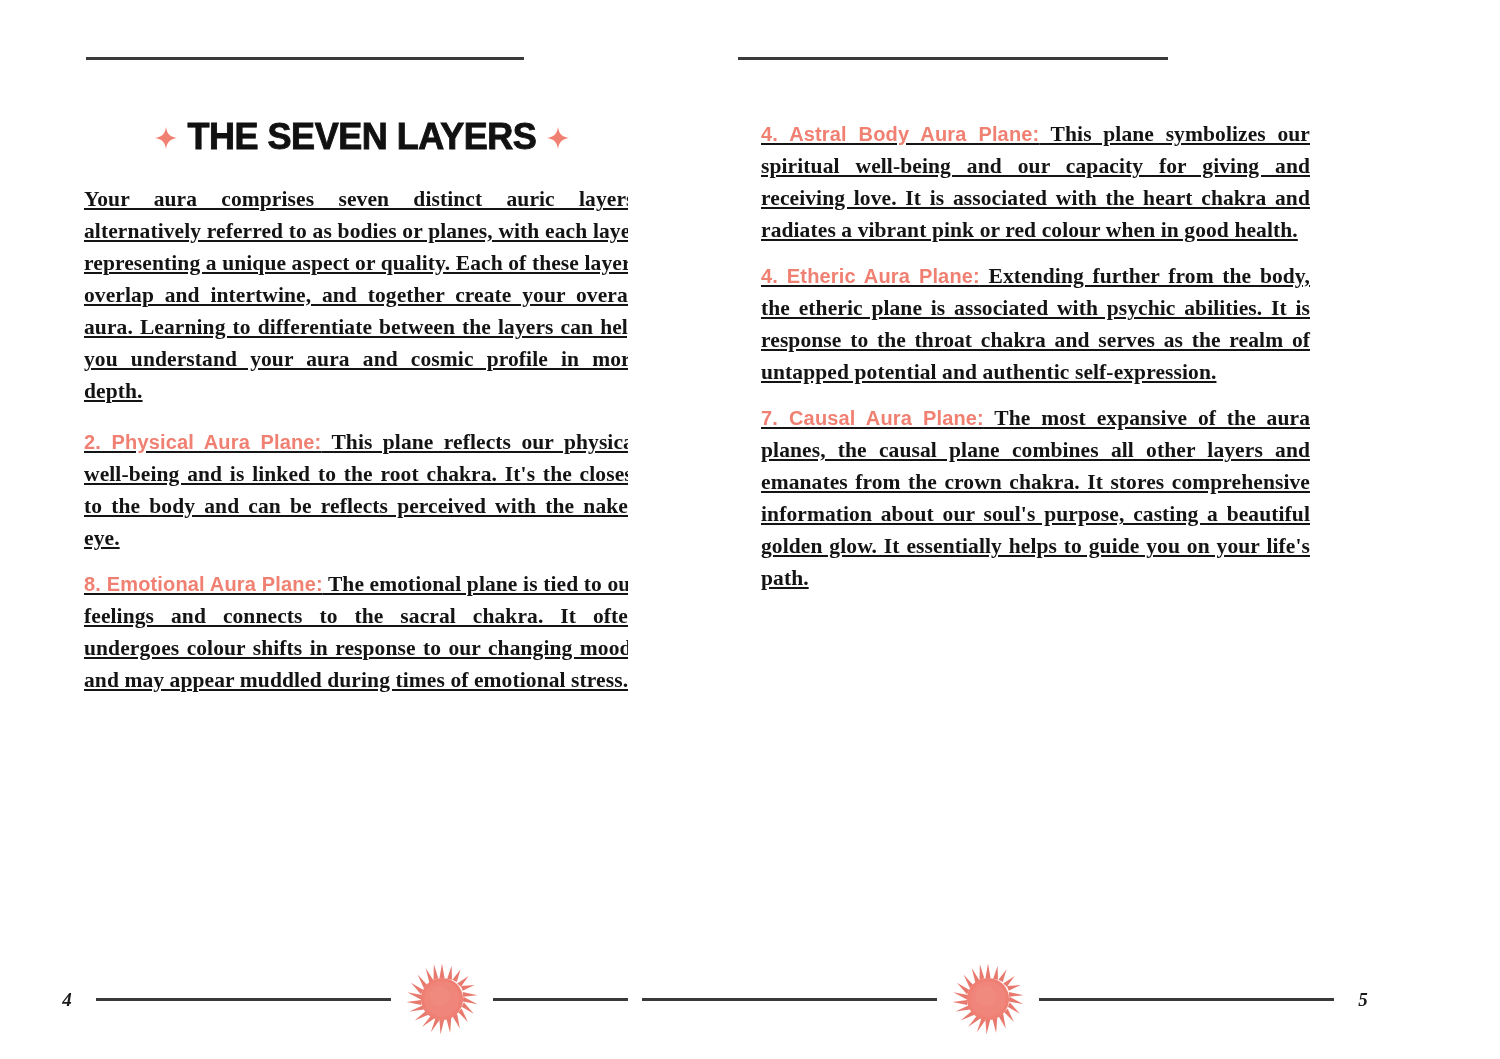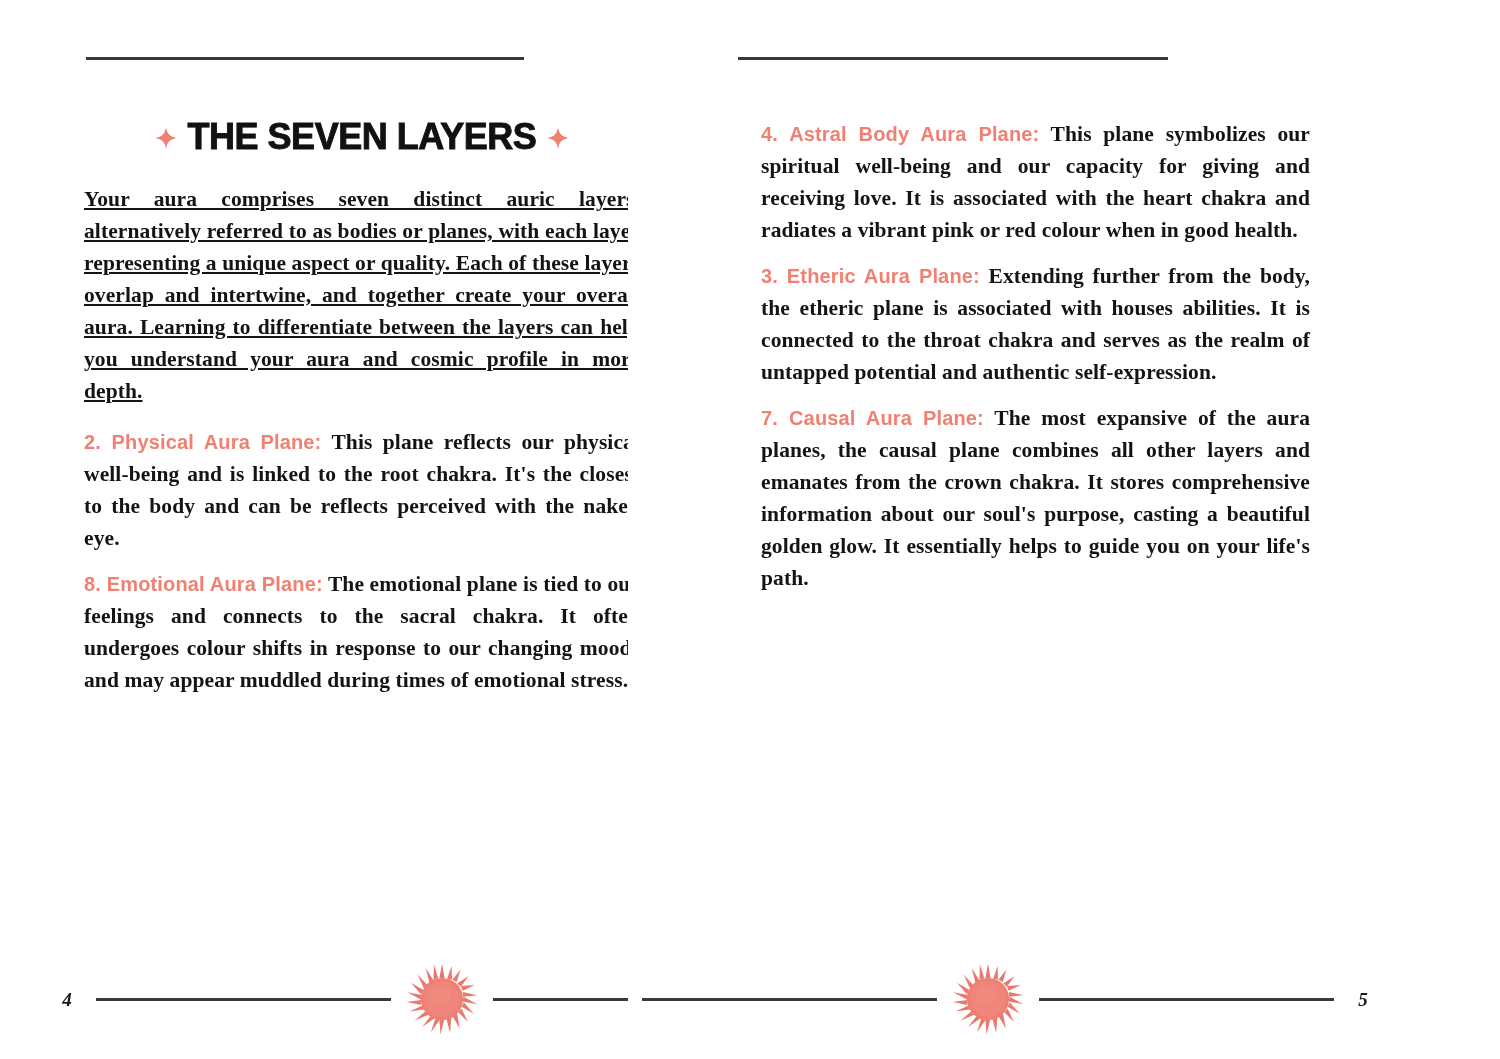--- a/index.html
+++ b/index.html
@@ -106,21 +106,21 @@
   p.intro { margin-bottom: 19px; text-decoration: underline; }
 
   .lead {
     font-family: "Liberation Sans", sans-serif;
     font-weight: 700;
     font-size: 20px;
     letter-spacing: 0.15px;
     color: #F08072;
   }
 
-  .list-item { margin-bottom: 16px; }
+  .list-item { margin-bottom: 16px; text-decoration: underline; }
 
   
   .footer {
     position: absolute;
     bottom: 0;
     left: 0;
     width: 750px;
     height: 120px;
     display: flex;
     align-items: center;
@@ -243,21 +243,21 @@
 
     <div class="top-rule"></div>
 
     <div class="column">
 
       <p class="body list-item">
         <span class="lead">4. Astral Body Aura Plane:</span><span> This plane symbolizes our spiritual well-being and our capacity for giving and receiving love. It is associated with the heart chakra and radiates a vibrant pink or red colour when in good health.</span>
       </p>
 
       <p class="body list-item">
-        <span class="lead">3. Etheric Aura Plane:</span><span> Extending further from the body, the etheric plane is associated with houses abilities. It is connected to the throat chakra and serves as the realm of untapped potential and authentic self-expression.</span>
+        <span class="lead">4. Etheric Aura Plane:</span><span> Extending further from the body, the etheric plane is associated with psychic abilities. It is response to the throat chakra and serves as the realm of untapped potential and authentic self-expression.</span>
       </p>
 
 
       <p class="body list-item">
         <span class="lead">7. Causal Aura Plane:</span><span> The most expansive of the aura planes, the causal plane combines all other layers and emanates from the crown chakra. It stores comprehensive information about our soul's purpose, casting a beautiful golden glow. It essentially helps to guide you on your life's path.</span>
       </p>
 
     </div>
 
     <div class="footer">

